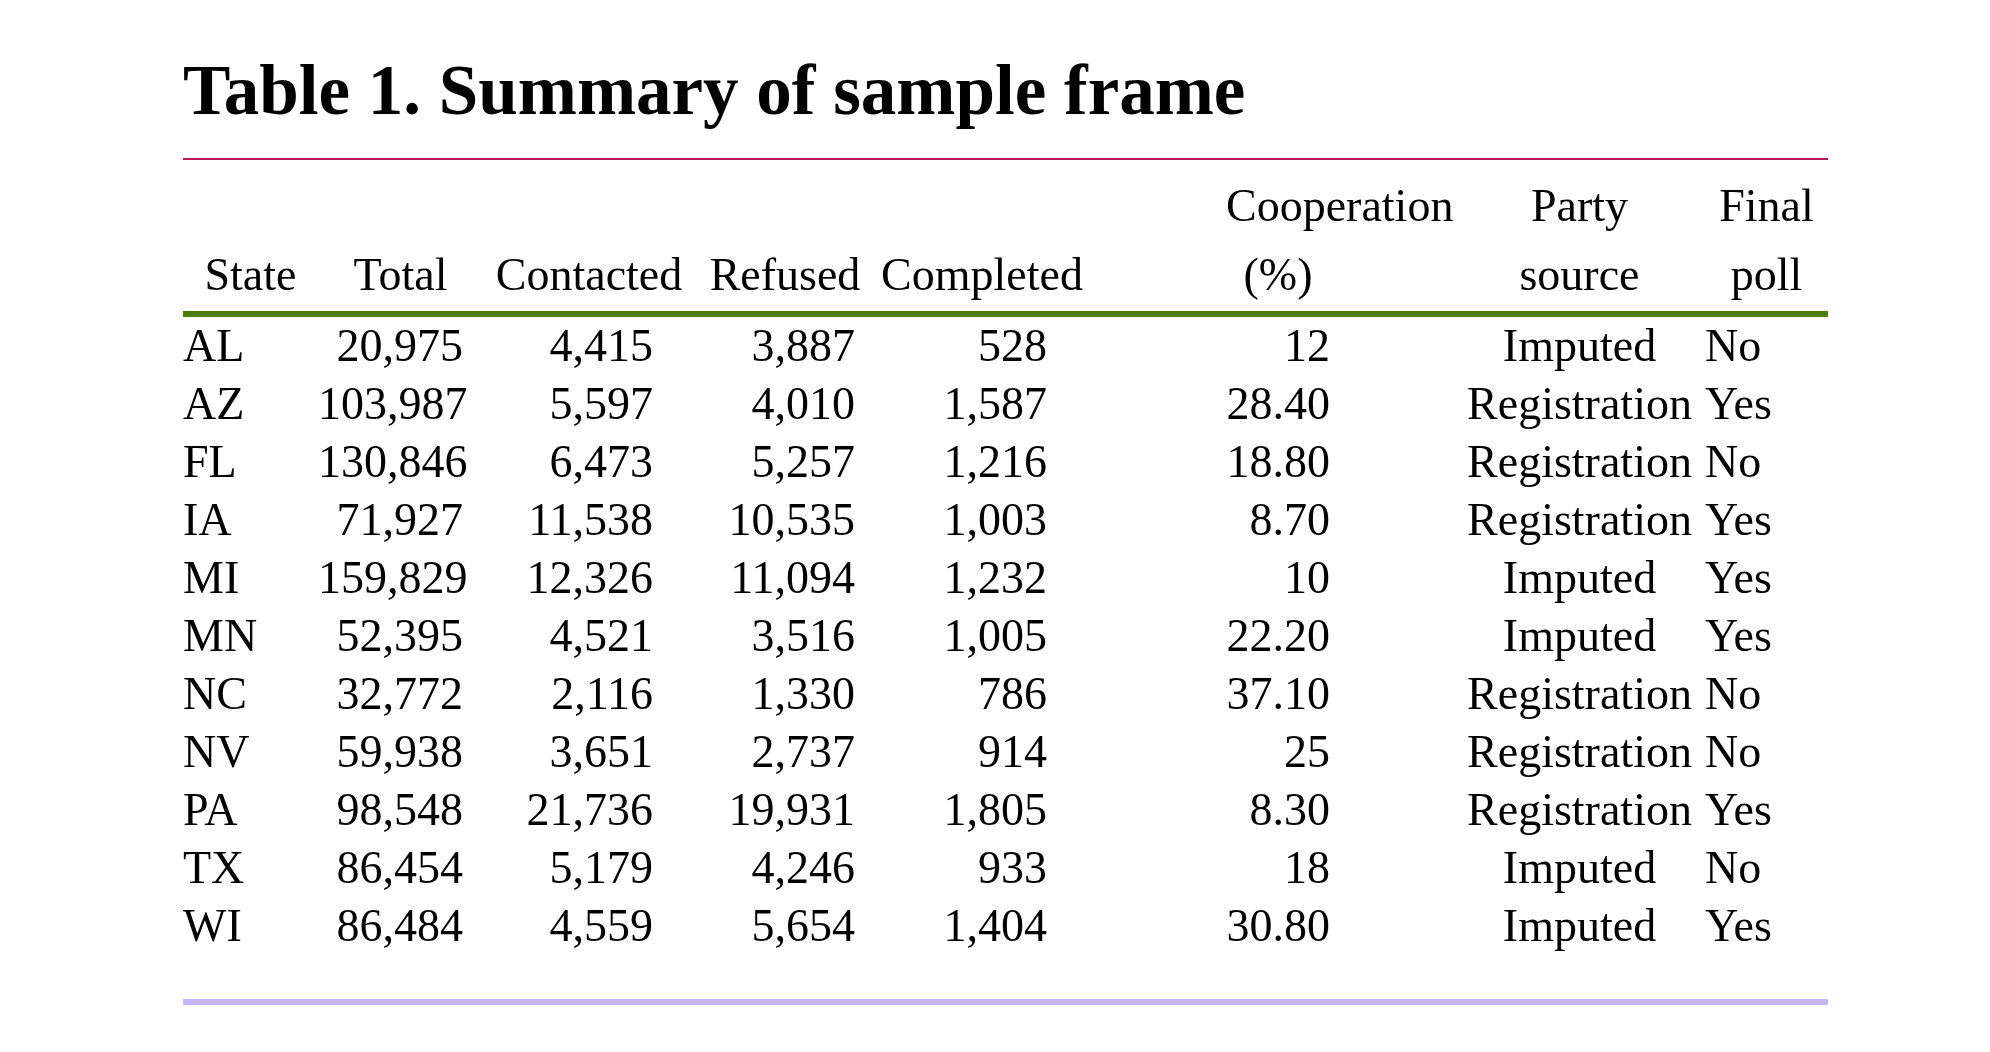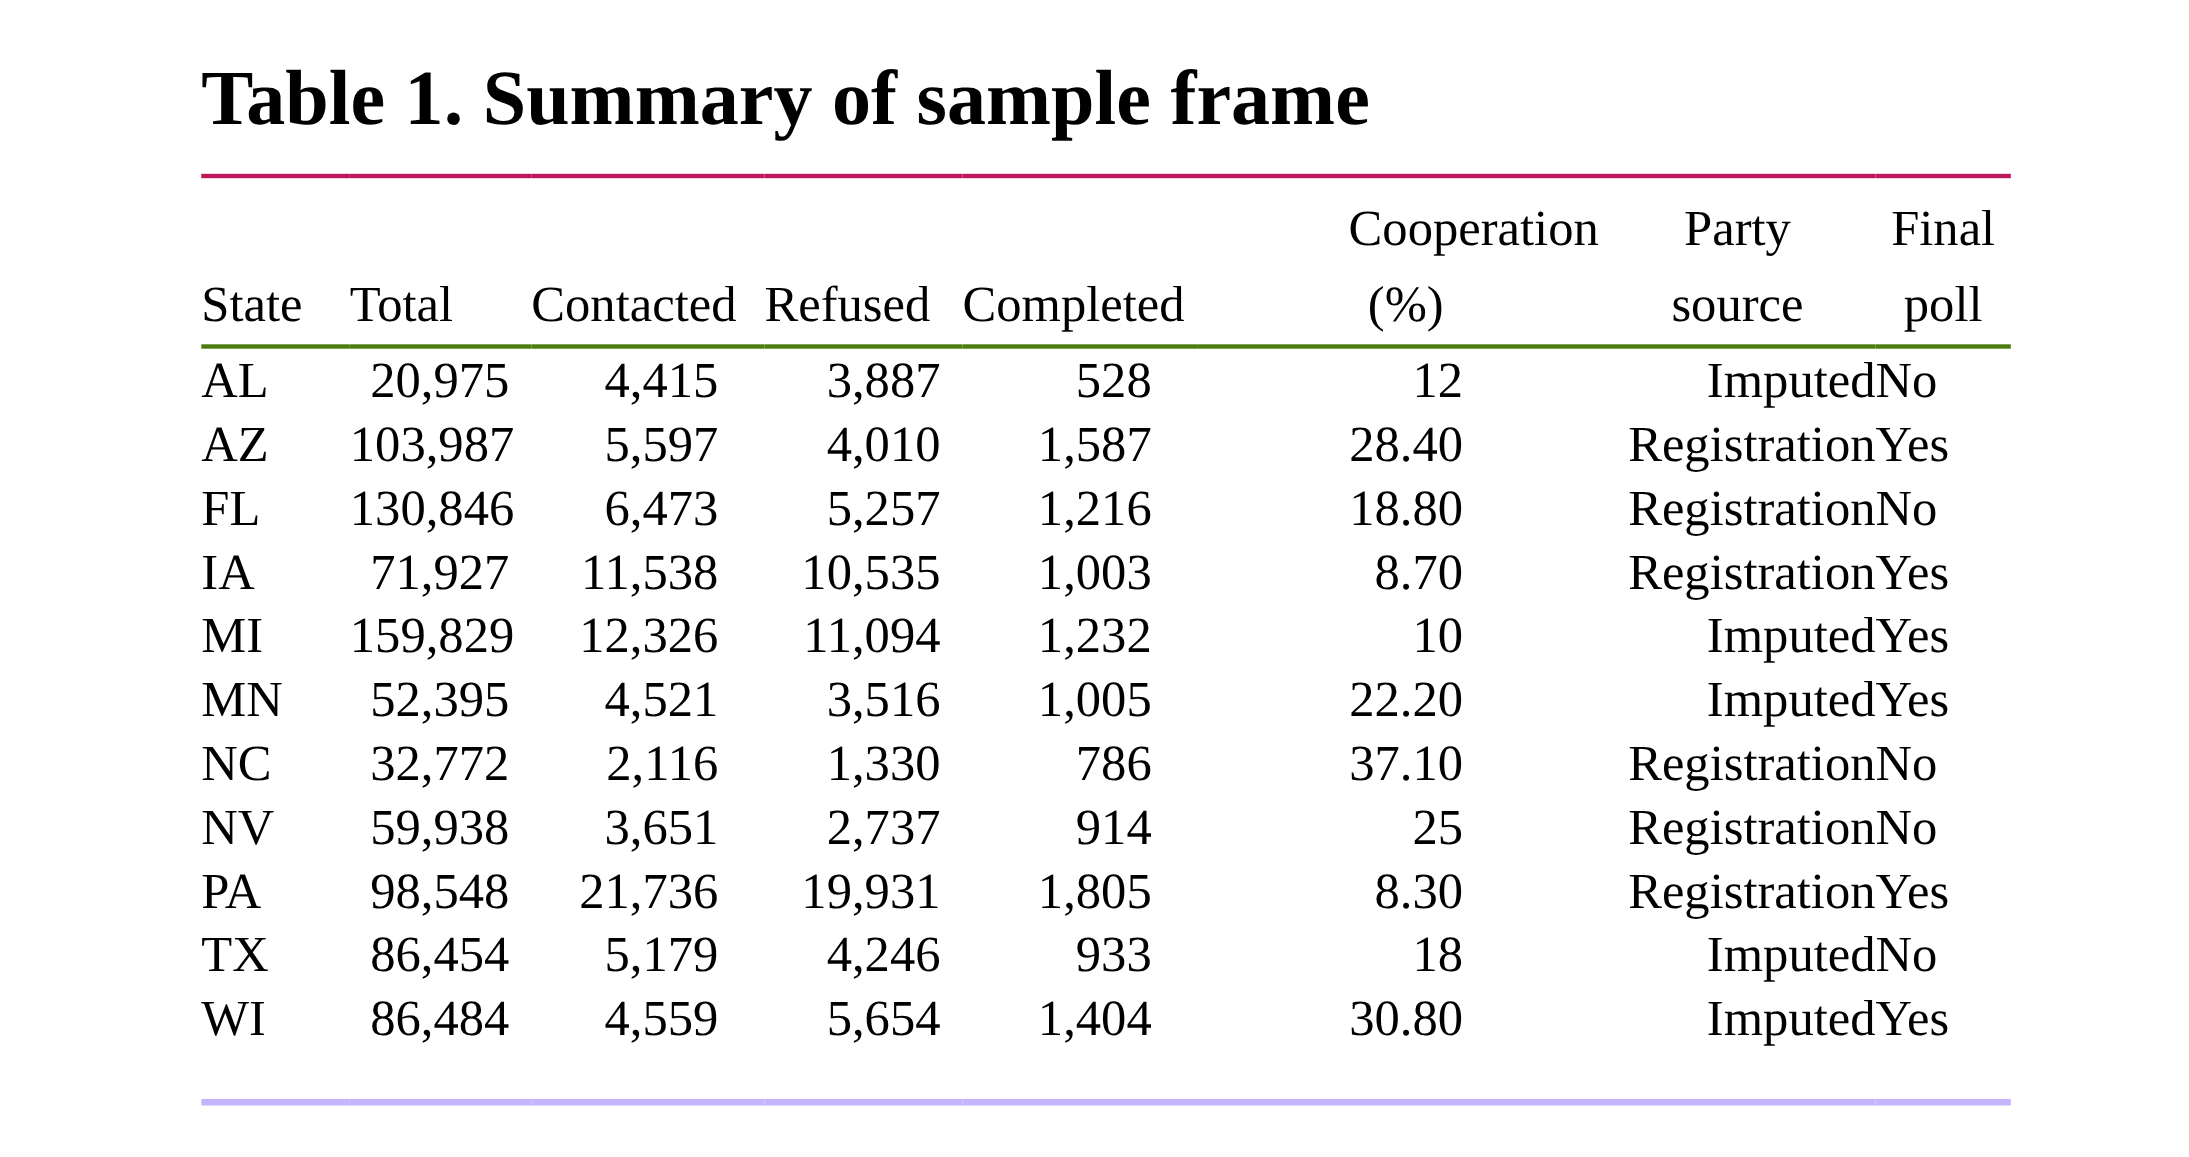--- a/index.html
+++ b/index.html
@@ -43,47 +43,48 @@
   col.c-total     { width: 165px; }
   col.c-contacted { width: 212px; }
   col.c-refused   { width: 180px; }
   col.c-completed { width: 214px; }
   col.c-coop      { width: 241px; }
   col.c-party     { width: 375px; }
   col.c-final     { width: 123px; }
 
   
   thead tr.h1 td {
-    border-top: 4px solid #be185d;
+    border-top: 2px solid #be185d;
     height: 72px;
     vertical-align: bottom;
     padding-bottom: 6px;
     text-align: center;
   }
   thead tr.h2 td {
-    border-bottom: 4px solid #4d7c0f;
+    border-bottom: 6px solid #4d7c0f;
     height: 73px;
     vertical-align: middle;
+    text-align: center;
   }
   thead td.a-left  { text-align: left; }
   thead td.h-coop  { padding-left: 137px; text-align: center; }
   thead td.h-party { padding-left: 124px; text-align: center; }
   thead td.h-final { text-align: center; }
 
   
   tbody td {
     height: 58px;
     vertical-align: middle;
   }
   tbody td.a-left   { text-align: left; }
   tbody td.a-right  { text-align: right; }
   tbody td.a-center { text-align: left; }
   tbody td.pr20 { padding-right: 20px; }
   tbody td.pr42 { padding-right: 42px; }
-  tbody td.d-party { text-align: right; padding-left: 124px; }
+  tbody td.d-party { text-align: center; padding-left: 124px; }
   tbody tr:last-child td {
     border-bottom: 6px solid #c4b5fd;
     padding-bottom: 44px;
   }
 </style>
 </head>
 <body>
 
 <div class="page">
   <h1 class="table-title">Table 1. Summary of sample frame</h1>

